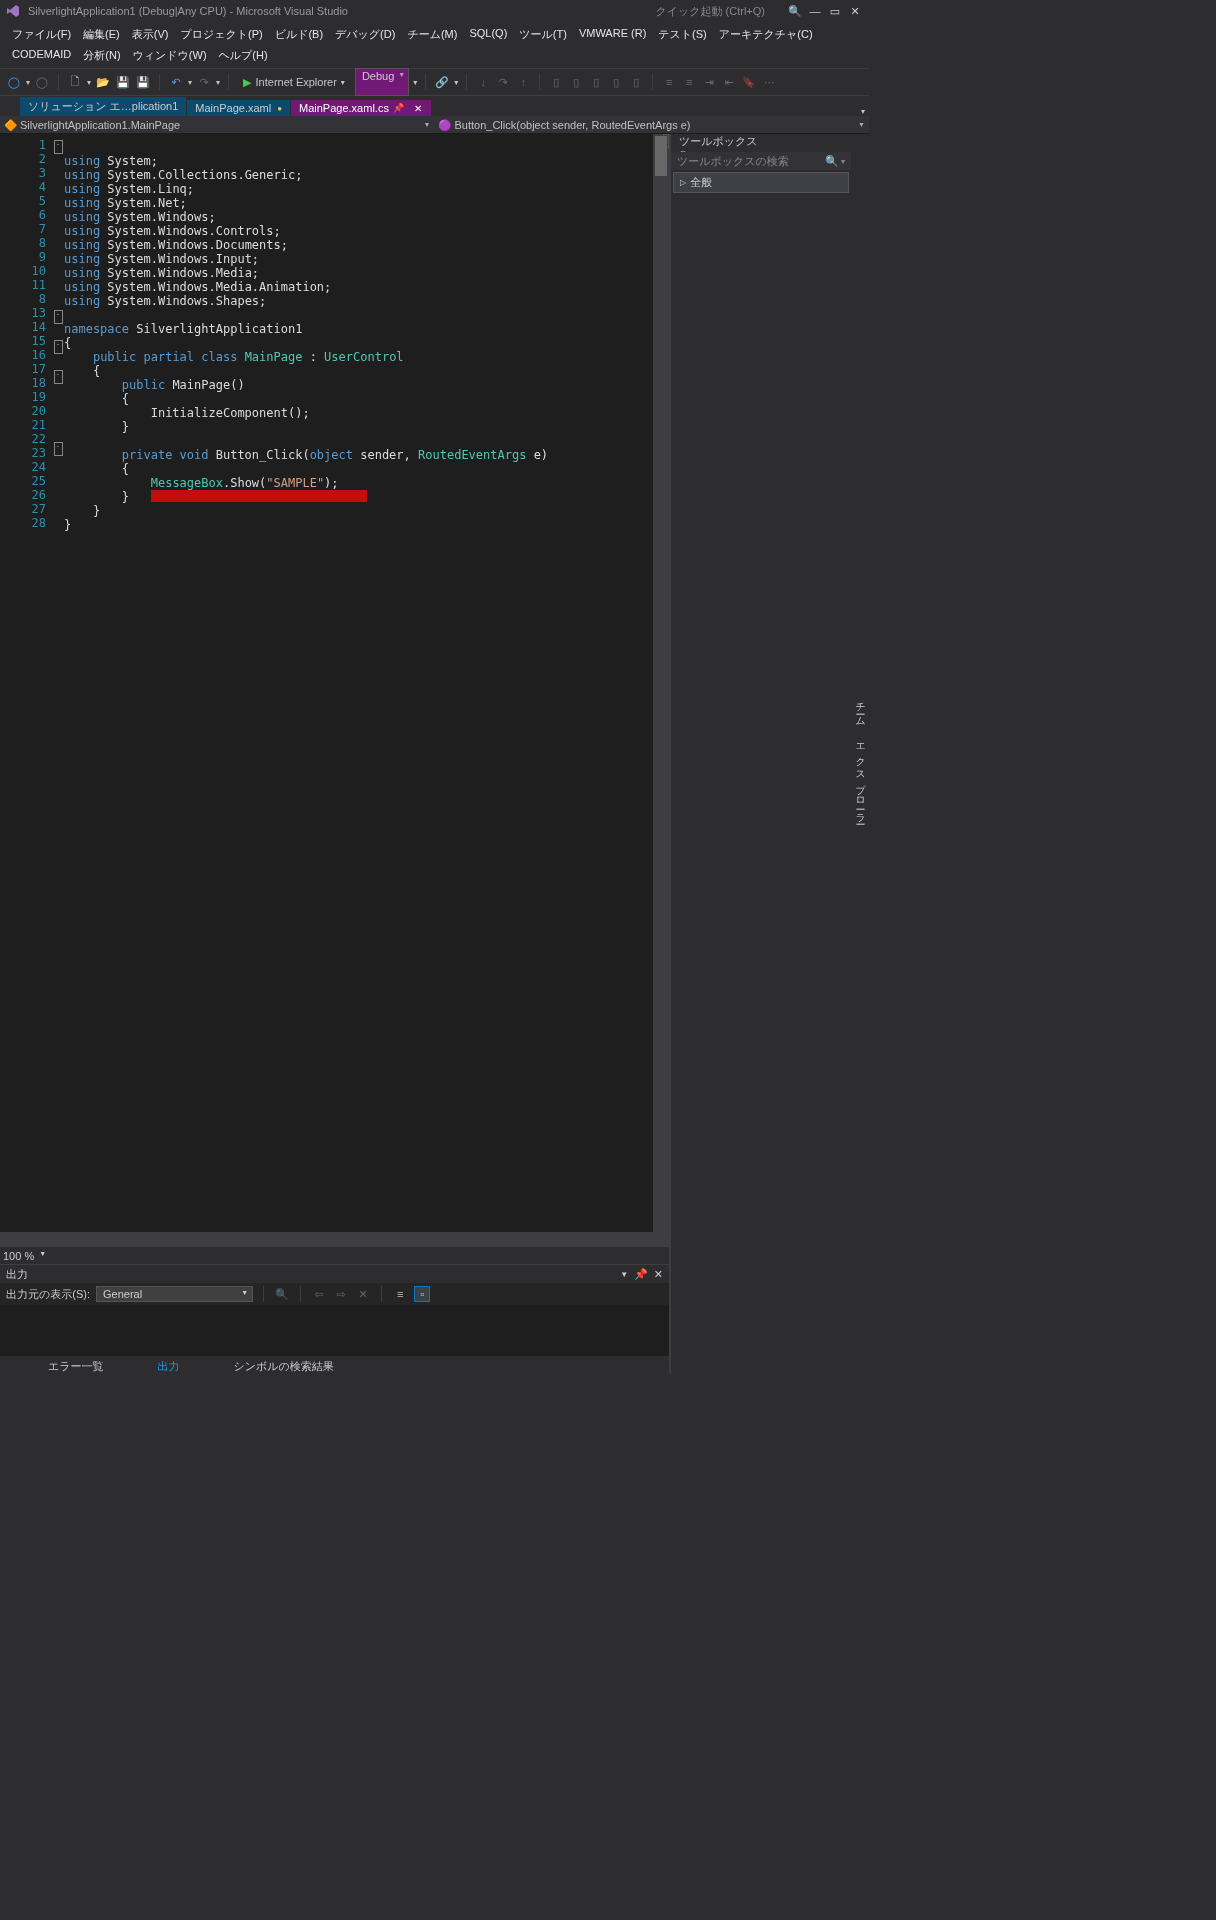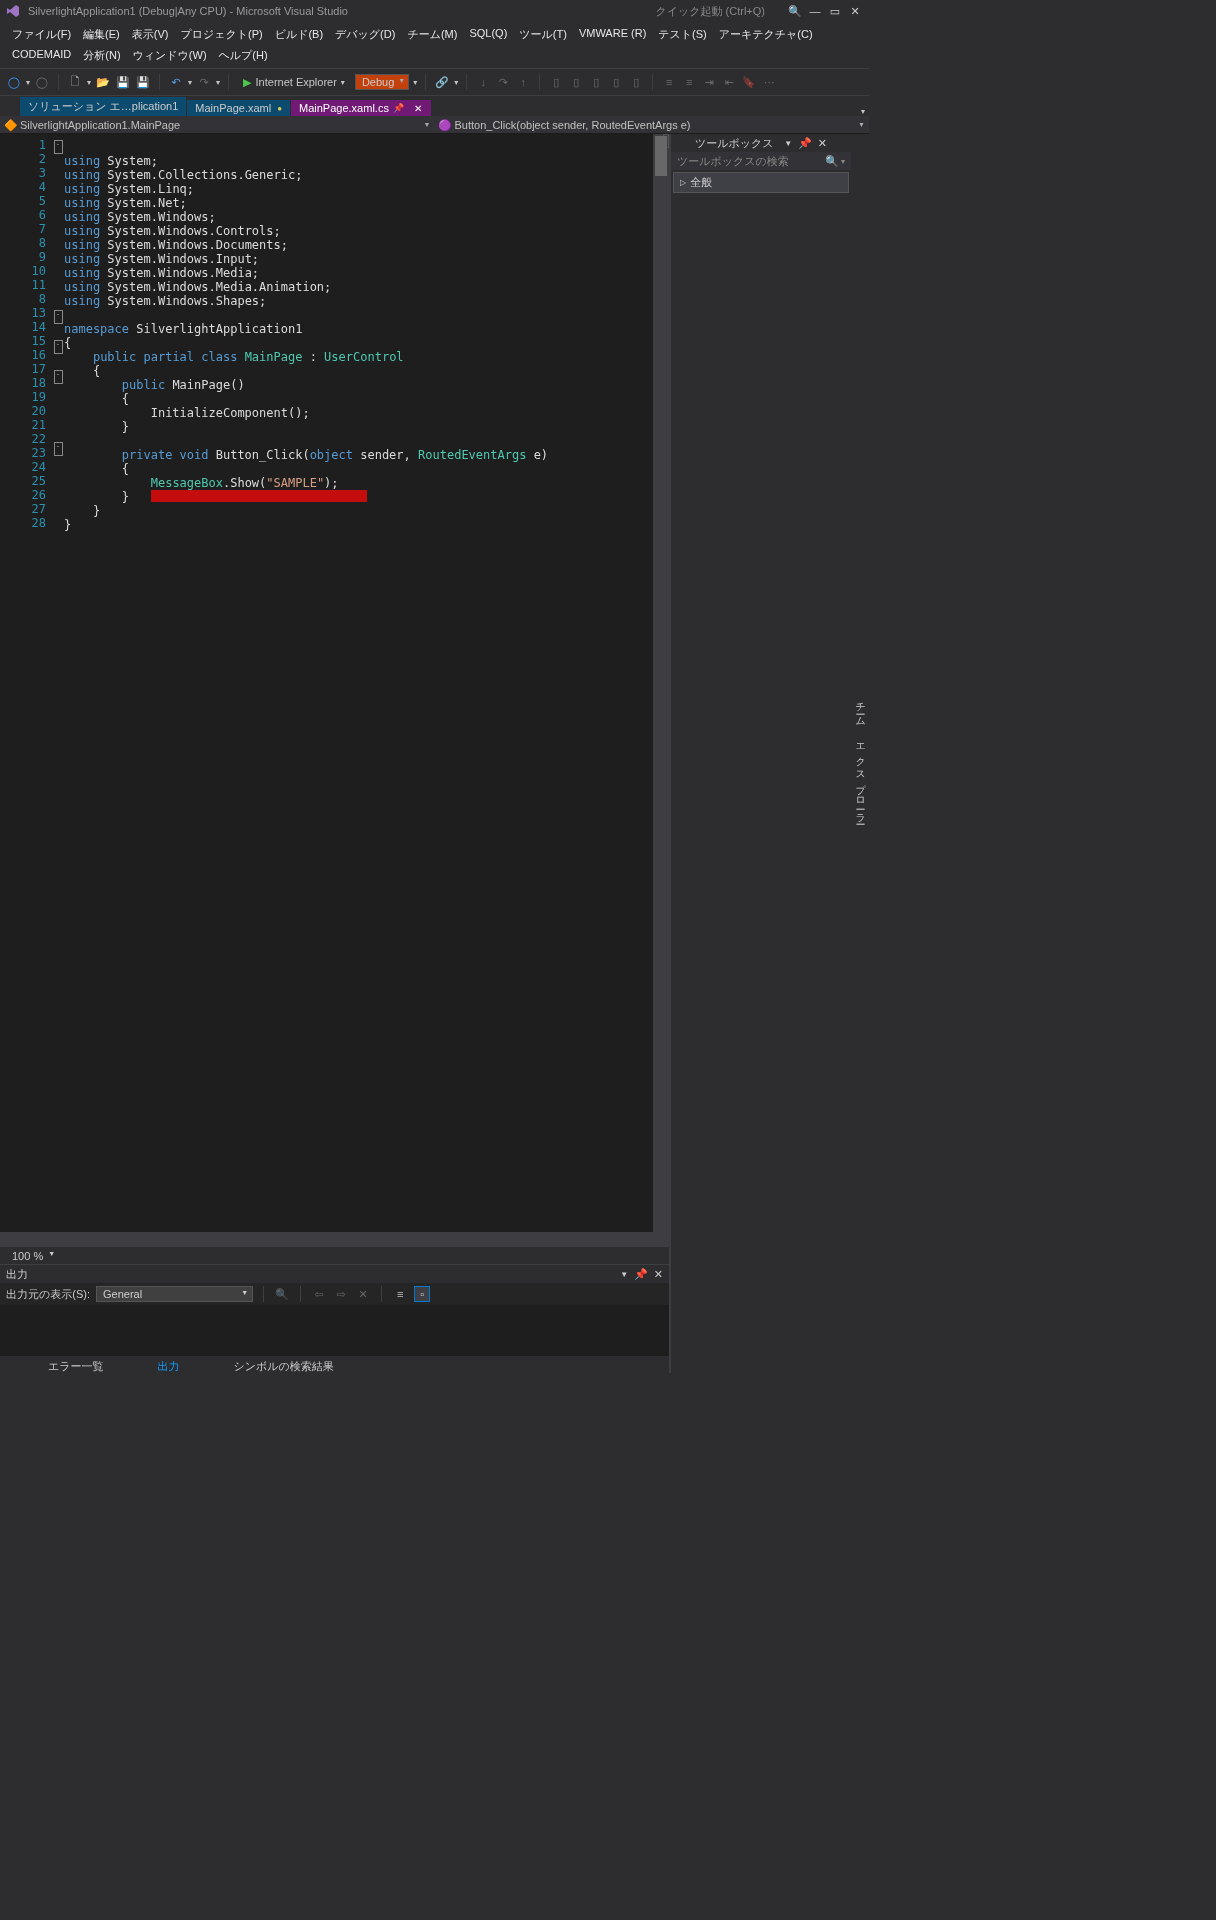--- a/index.html
+++ b/index.html
@@ -42,21 +42,21 @@
   align-items: center;
   padding: 0 6px;
   gap: 4px;
 }
 .tb-btn { width: 16px; height: 16px; display: inline-flex; align-items:center; justify-content:center; color: #c5c5c5; cursor:pointer;}
 .tb-btn.dim { opacity: .4; }
 .tb-sep { width: 1px; height: 16px; background: #3e3e42; margin: 0 4px; }
 .tb-arrow { font-size: 8px; color: #c5c5c5; cursor:pointer;}
 .run-btn { display:flex;align-items:center;gap:4px;color:#c5c5c5;padding:2px 6px;cursor:pointer;}
 .run-btn .play { color: #4ec94e; }
-.config-dd { background:#c2410c;border:1px solid #555;padding:1px 14px 1px 6px;color:#ccc;font-size:11px;position:relative;cursor:pointer;}
+.config-dd { background:#701a75;border:1px solid #555;padding:1px 14px 13px 6px;color:#ccc;font-size:11px;position:relative;cursor:pointer;}
 .config-dd::after{content:"▼";position:absolute;right:3px;top:2px;font-size:7px;color:#aaa;}
 .doc-tabs {
   height: 20px;
   background: #2d2d30;
   display: flex;
   align-items: flex-end;
   padding-left: 20px;
   position: relative;
 }
 .doc-tab {
@@ -129,40 +129,40 @@
 }
 .code .ln{height:14px;}
 .k-blue{color:#569cd6;}
 .k-type{color:#4ec9b0;}
 .k-str{color:#d69d85;}
 .k-w{color:#dcdcdc;}
 .red-hl{background:#c40d0d;color:#c40d0d;display:inline-block;height:12px;}
 .scroll-v{width:16px;background:#3e3e42;position:relative;}
 .scroll-v .thumb{position:absolute;top:2px;left:2px;right:2px;height:40px;background:#686868;}
 .split-handle{width:6px;background:#3e3e42;position:absolute;right:0;top:0;height:14px;border:1px solid #555;cursor:pointer;}
-.zoom-bar{height:18px;background:#2d2d30;border-top:1px solid #3e3e42;display:flex;align-items:center;padding:0 12px;color:#ccc;font-size:11px;gap:4px;}
+.zoom-bar{height:18px;background:#2d2d30;border-top:1px solid #3e3e42;display:flex;align-items:center;padding:0 3px;color:#ccc;font-size:11px;gap:4px;}
 .zoom-dd{position:relative;padding-right:12px;cursor:pointer;}
 .zoom-dd::after{content:"▼";position:absolute;right:0;font-size:7px;}
 .output-panel{background:#252526;border-top:1px solid #3e3e42;display:flex;flex-direction:column;height:92px;}
 .out-title{height:18px;background:#2d2d30;display:flex;align-items:center;padding:0 6px;color:#ccc;font-size:11px;}
 .out-title .spacer{flex:1;}
 .out-title .pin,.out-title .close{cursor:pointer;margin-left:6px;color:#ccc;}
 .out-toolbar{height:22px;display:flex;align-items:center;padding:0 6px;gap:6px;color:#ccc;font-size:11px;}
 .out-dd{background:#404040;border:1px solid #555;padding:1px 110px 1px 6px;position:relative;cursor:pointer;}
 .out-dd::after{content:"▼";position:absolute;right:4px;top:2px;font-size:7px;}
 .out-body{flex:1;background:#1e1e1e;}
 .out-tabs{height:20px;background:#2d2d30;display:flex;align-items:center;padding:0 4px;gap:2px;font-size:11px;}
 .out-tab{padding:2px 8px;color:#ccc;cursor:pointer;margin-left:36px;}
 .out-tab.active{color:#0e9cff;}
 .statusbar{height:20px;background:#007acc;color:#fff;display:flex;align-items:center;padding:0 8px;font-size:11px;}
 .statusbar .sp{flex:1;}
 .statusbar .cell{margin-left:30px;}
 .right-col{flex:1;display:flex;background:#2d2d30;}
 .toolbox{flex:1;display:flex;flex-direction:column;border-left:1px solid #3e3e42;}
-.tbx-title{height:18px;background:#2d2d30;display:flex;align-items:center;padding:0 24px;color:#ccc;font-size:11px;}
+.tbx-title{height:18px;background:#2d2d30;display:flex;align-items:flex-start;padding:0 8px;color:#ccc;font-size:11px;flex-direction:column;}
 .tbx-title .spacer{flex:1;}
 .tbx-search{height:18px;background:#333337;display:flex;align-items:center;padding:0 6px;color:#888;font-size:11px;}
 .tbx-search .spacer{flex:1;}
 .tbx-item{background:#3f3f46;border:1px solid #555;margin:2px;padding:2px 6px;color:#ccc;font-size:11px;display:flex;align-items:center;gap:4px;cursor:pointer;}
 .side-rail{width:18px;background:#2d2d30;writing-mode:vertical-rl;text-orientation:upright;color:#ccc;font-size:10px;padding-top:6px;text-align:center;letter-spacing:2px;}
 .side-tab{background:#2d2d30;padding:4px 2px;cursor:pointer;}
 .hscroll{height:14px;background:#3e3e42;}
 </style>
 </head>
 <body>

